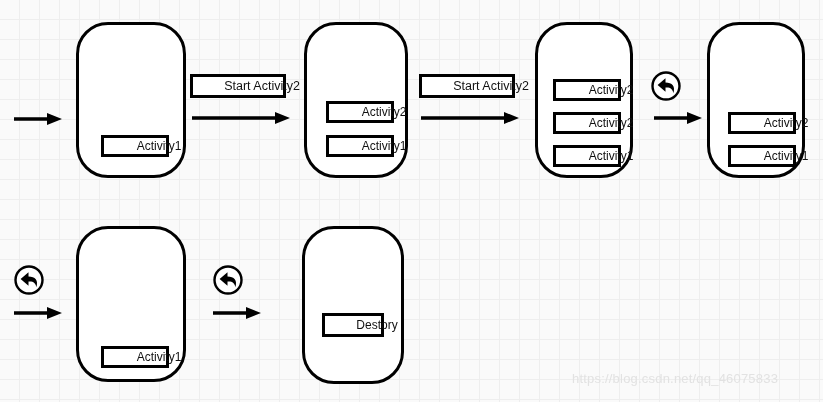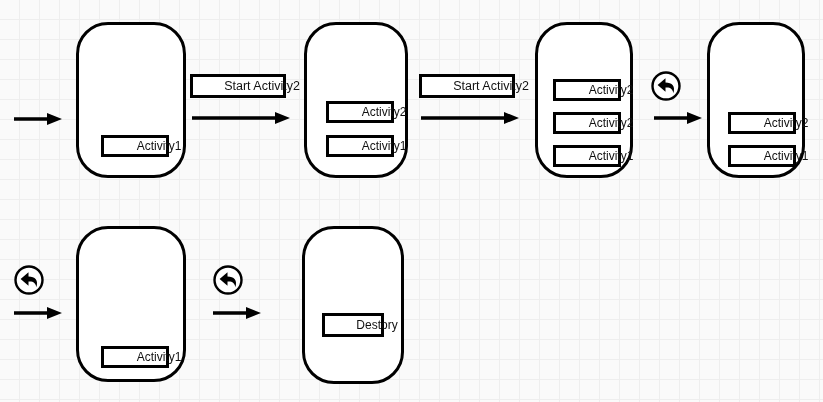--- a/index.html
+++ b/index.html
@@ -171,14 +171,15 @@
   <div class="arrow" style="left:213px; top:306px; width:48px;">
     <svg width="48" height="14" viewBox="0 0 48 14" aria-hidden="true">
       <path d="M0 5.2 H33 V1 L48 7 L33 13 V8.8 H0 Z" fill="#000000"></path>
     </svg>
   </div>
 
   <div class="phone" style="left:302px; top:226px; width:102px; height:158px;">
     <div class="chip" style="left:17px; top:64px; width:62px; height:24px;margin-top:20px;">Destory</div>
   </div>
 
+  <div class="watermark" style="left:572px; top:371px;">https://blog.csdn.net/qq_46075833</div>
 
 </div>
 
 </body></html>

